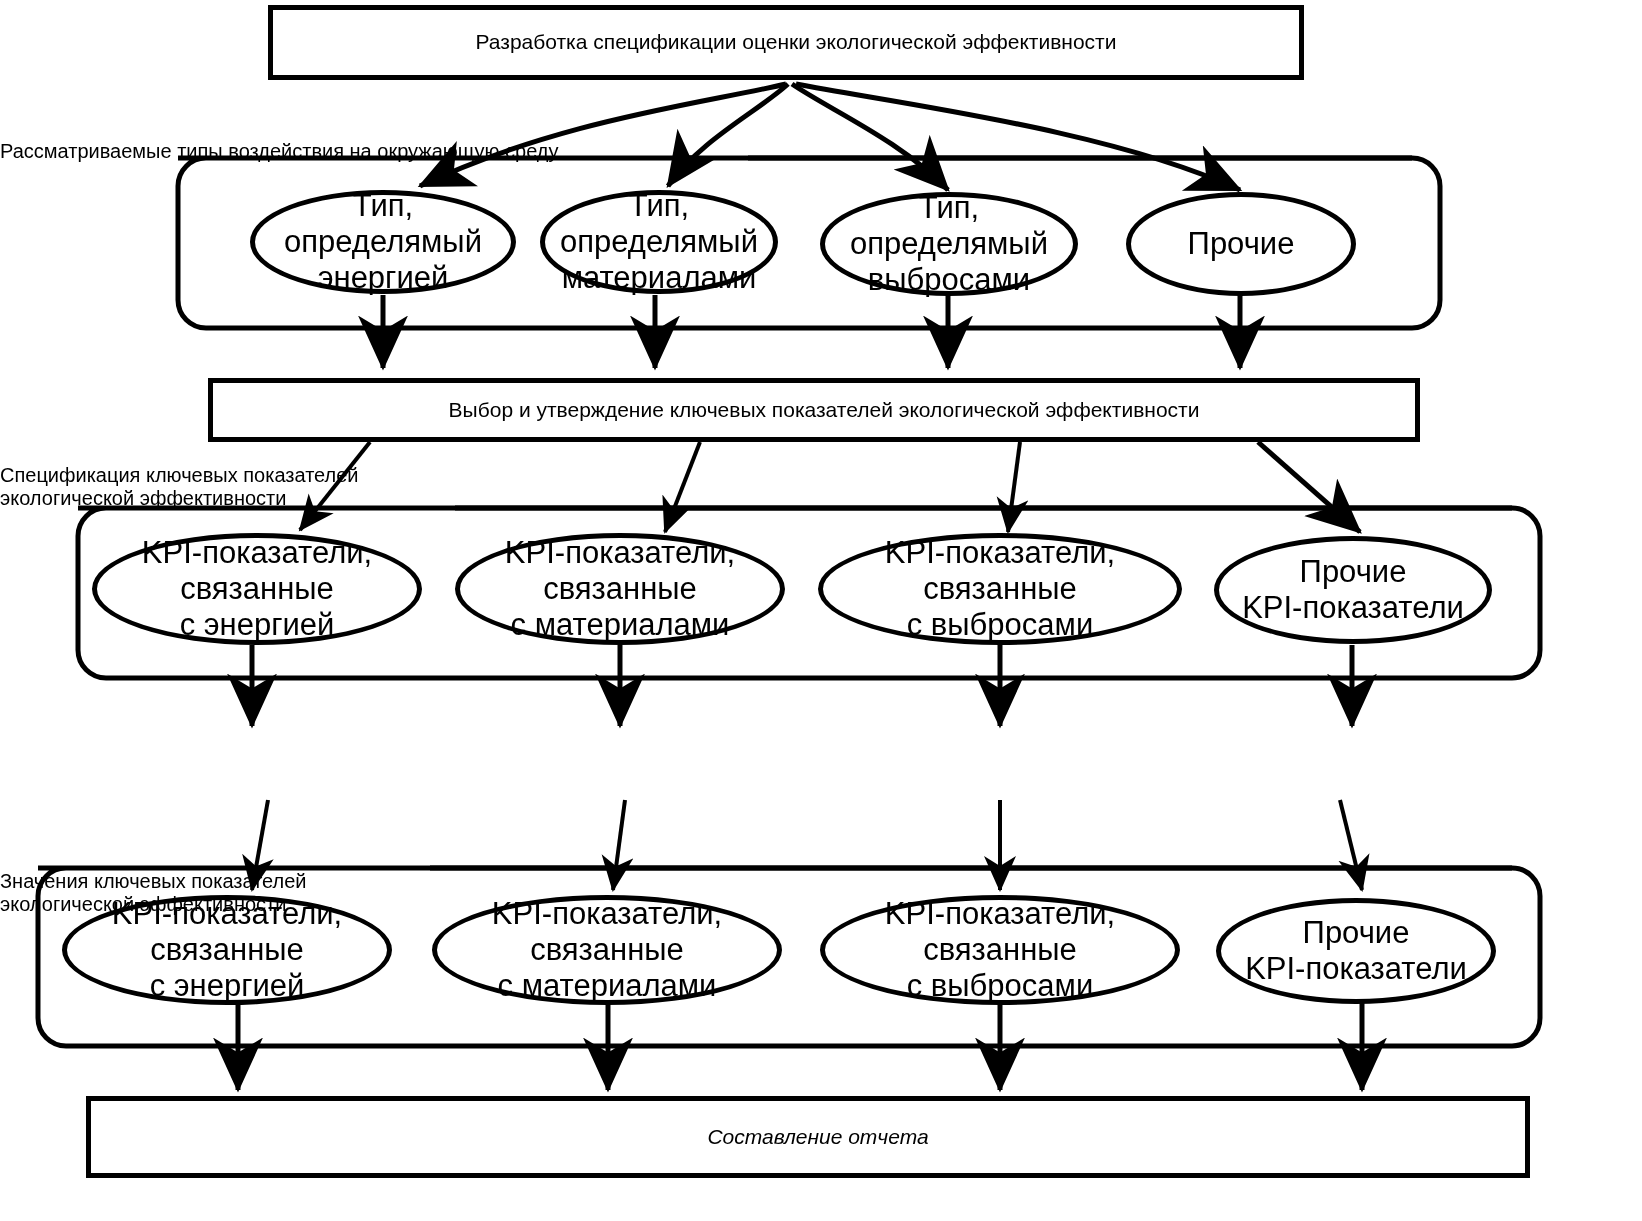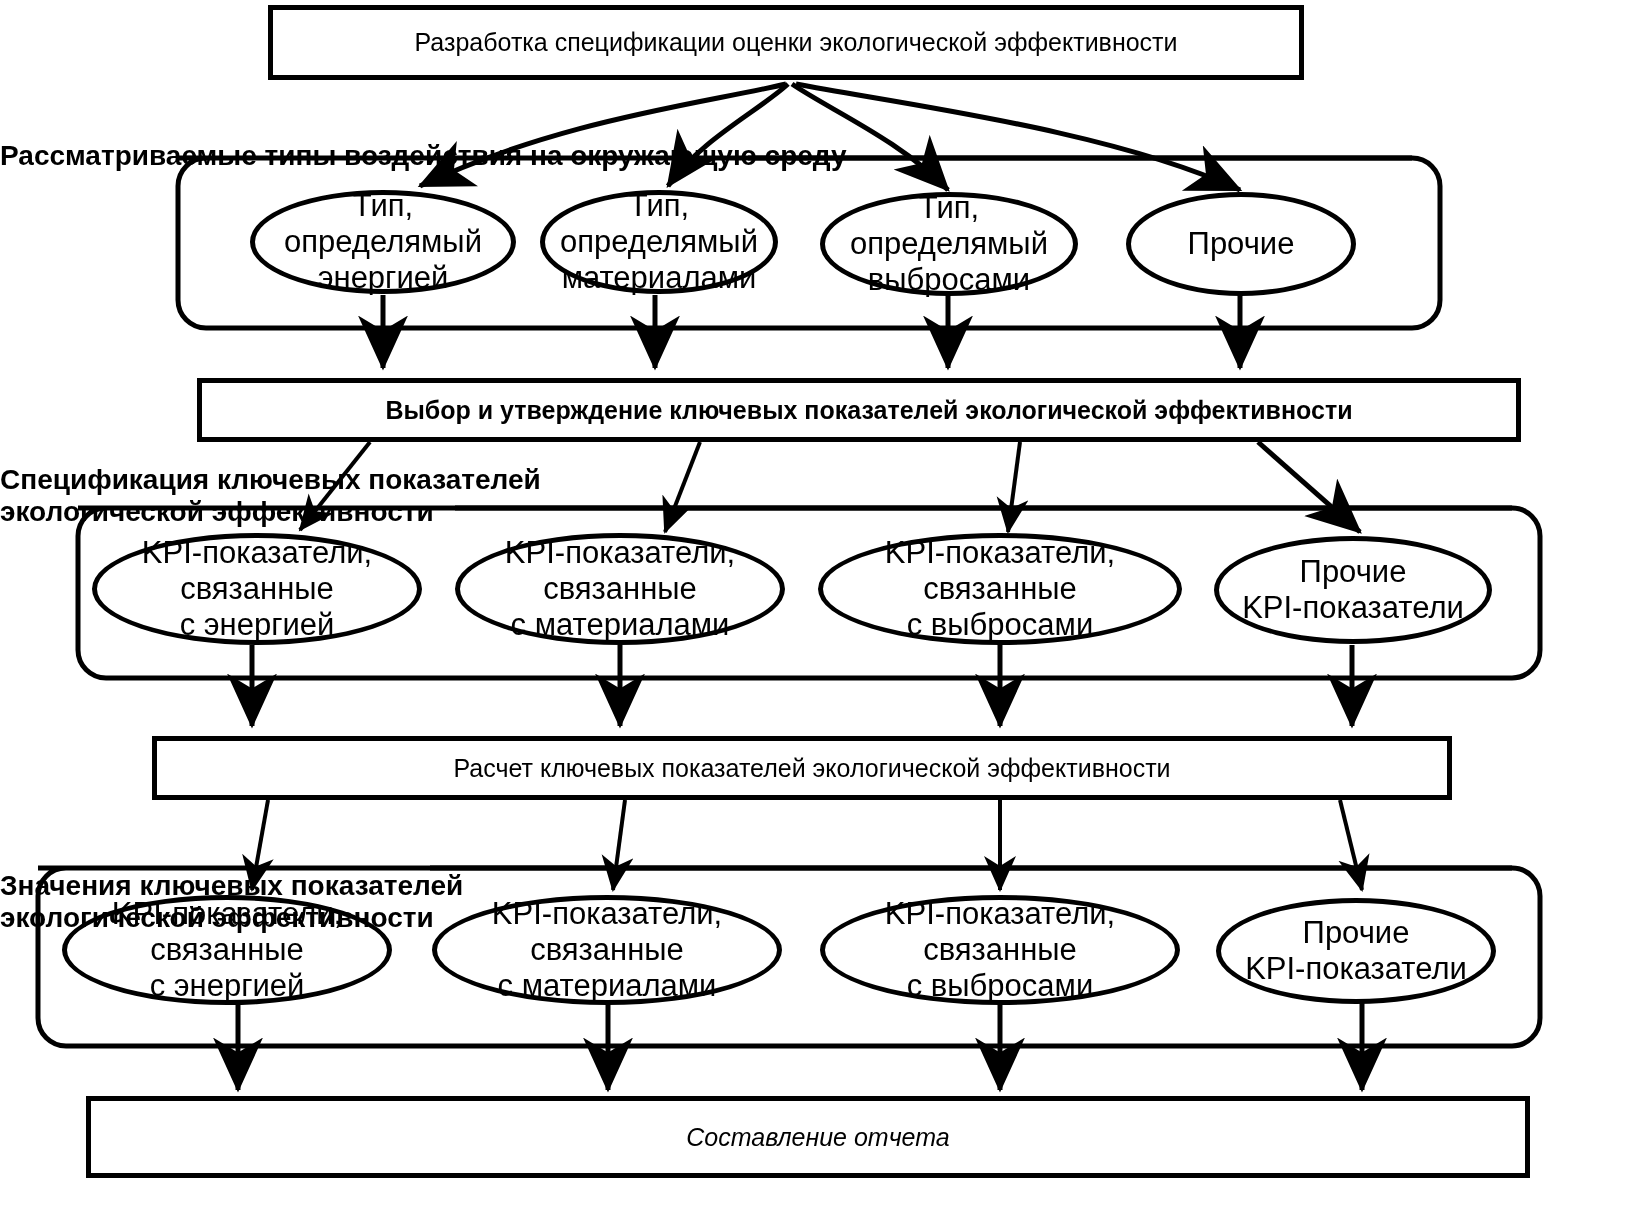--- a/index.html
+++ b/index.html
@@ -28,21 +28,21 @@
   }
   .proc-box {
     position: absolute;
     box-sizing: border-box;
     border: 5px solid #000000;
     background: #ffffff;
     display: flex;
     align-items: center;
     justify-content: center;
     text-align: center;
-    font-size: 25px;
+    font-size: 21px;
     line-height: 1.15;
     z-index: 5;
     padding-left: 20px;
   }
   .ellipse {
     position: absolute;
     box-sizing: border-box;
     border: 5px solid #000000;
     border-radius: 50%;
     background: #ffffff;
@@ -50,26 +50,25 @@
     align-items: center;
     justify-content: center;
     text-align: center;
     font-size: 31px;
     line-height: 1.17;
     z-index: 6;
   }
   .ellipse .etext { padding: 0 6px; }
   .group-label {
     position: absolute;
-    font-size: 28px;
+    font-size: 20px;
     line-height: 1.16;
     white-space: pre-line;
     z-index: 7;
     background: transparent;
-    font-weight: bold;
   }
 </style>
 </head>
 <body>
 
 <div id="stage">
 
   <svg id="wires" viewBox="0 0 1642 1221">
     <defs>
       <marker id="ah" markerWidth="13" markerHeight="13" refX="10.5" refY="5" orient="auto" markerUnits="strokeWidth">
@@ -141,21 +140,21 @@
   </div>
   <div class="ellipse" style="left:820px; top:192px; width:258px; height:104px;">
     <span class="etext" style="white-space: pre-line;">Тип,
 определямый
 выбросами</span>
   </div>
   <div class="ellipse" style="left:1126px; top:192px; width:230px; height:104px;">
     <span class="etext">Прочие</span>
   </div>
 
-  <div class="proc-box" style="left:197px; top:378px; width:1324px; height:64px;font-weight:bold;">
+  <div class="proc-box" style="left:208px; top:378px; width:1212px; height:64px;">
     <span>Выбор и утверждение ключевых показателей экологической эффективности</span>
   </div>
 
   <div class="group-label" style="left: 0px; top: 464px; white-space: pre-line;">Спецификация ключевых показателей
     экологической эффективности</div>
 
   <div class="ellipse" style="left:92px; top:533px; width:330px; height:112px;">
     <span class="etext" style="white-space: pre-line;">KPI-показатели,
 связанные
 с энергией</span>
@@ -168,23 +167,20 @@
   <div class="ellipse" style="left:818px; top:533px; width:364px; height:112px;">
     <span class="etext" style="white-space: pre-line;">KPI-показатели,
 связанные
 с выбросами</span>
   </div>
   <div class="ellipse" style="left:1214px; top:536px; width:278px; height:108px;">
     <span class="etext" style="white-space: pre-line;">Прочие
 KPI-показатели</span>
   </div>
 
-  <div class="proc-box" style="left:152px; top:736px; width:1300px; height:64px;">
-    <span>Расчет ключевых показателей экологической эффективности</span>
-  </div>
 
   <div class="group-label" style="left: 0px; top: 822px; white-space: pre-line; margin-top: 48px;">Значения ключевых показателей
 экологической эффективности</div>
 
   <div class="ellipse" style="left:62px; top:895px; width:330px; height:110px;">
     <span class="etext" style="white-space: pre-line;">KPI-показатели,
 связанные
 с энергией</span>
   </div>
   <div class="ellipse" style="left:432px; top:895px; width:350px; height:110px;">

